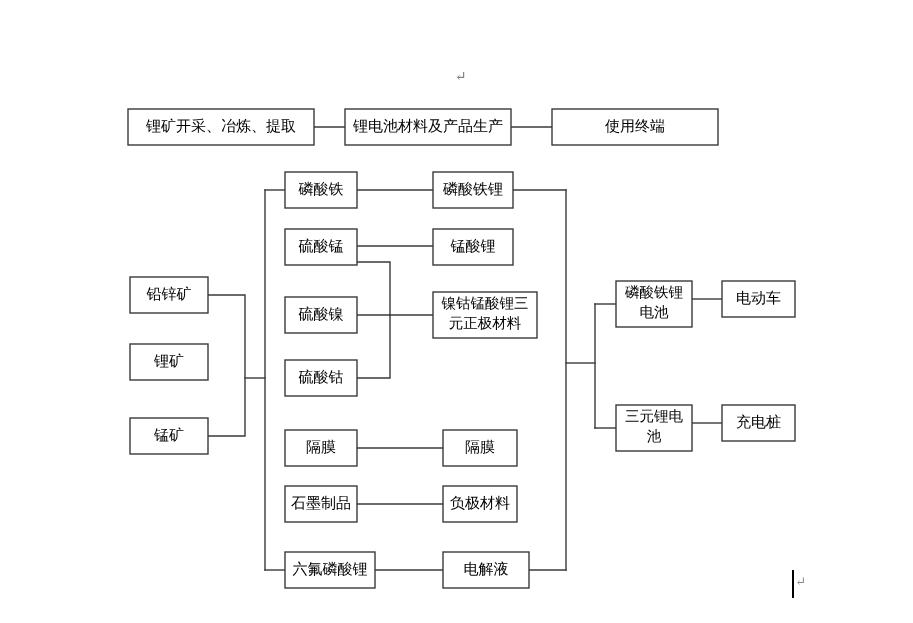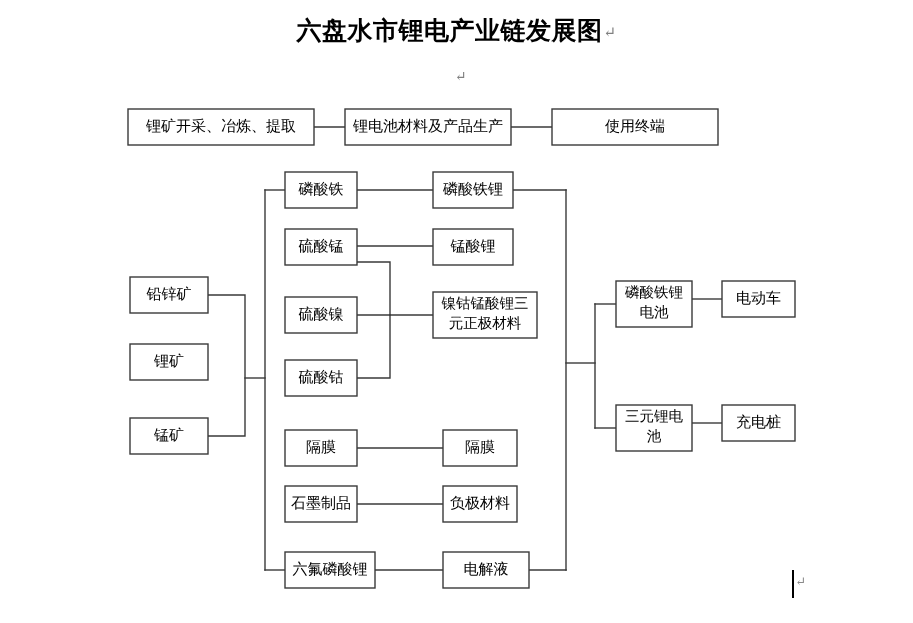--- a/index.html
+++ b/index.html
@@ -85,23 +85,20 @@
     stroke-width: 1.4;
     stroke-linecap: square;
     stroke-linejoin: miter;
   }
 </style>
 </head>
 <body>
 
 <div id="page">
 
-  <div id="title">
-    <span>六盘水市锂电产业链发展图</span><span class="pilcrow">↵</span>
-  </div>
 
   <div id="subtitle-mark">↵</div>
 
   <svg id="diagram" width="913" height="623">
     <g id="connectors-layer">
         <path class="connector" d="M 314 127 L 345 127"></path>
         <path class="connector" d="M 511 127 L 552 127"></path>
         <path class="connector" d="M 208 295 L 245 295 L 245 436 L 208 436"></path>
         <path class="connector" d="M 245 378 L 265 378"></path>
         <path class="connector" d="M 265 190 L 265 570"></path>

